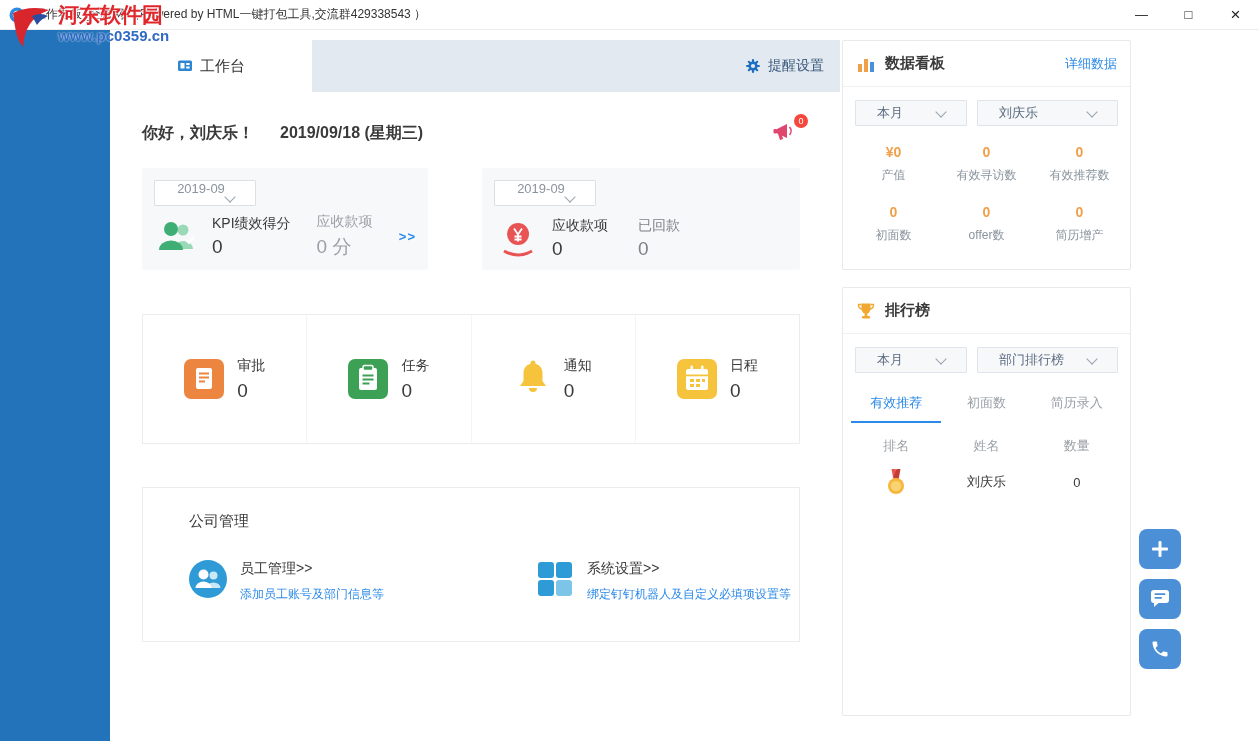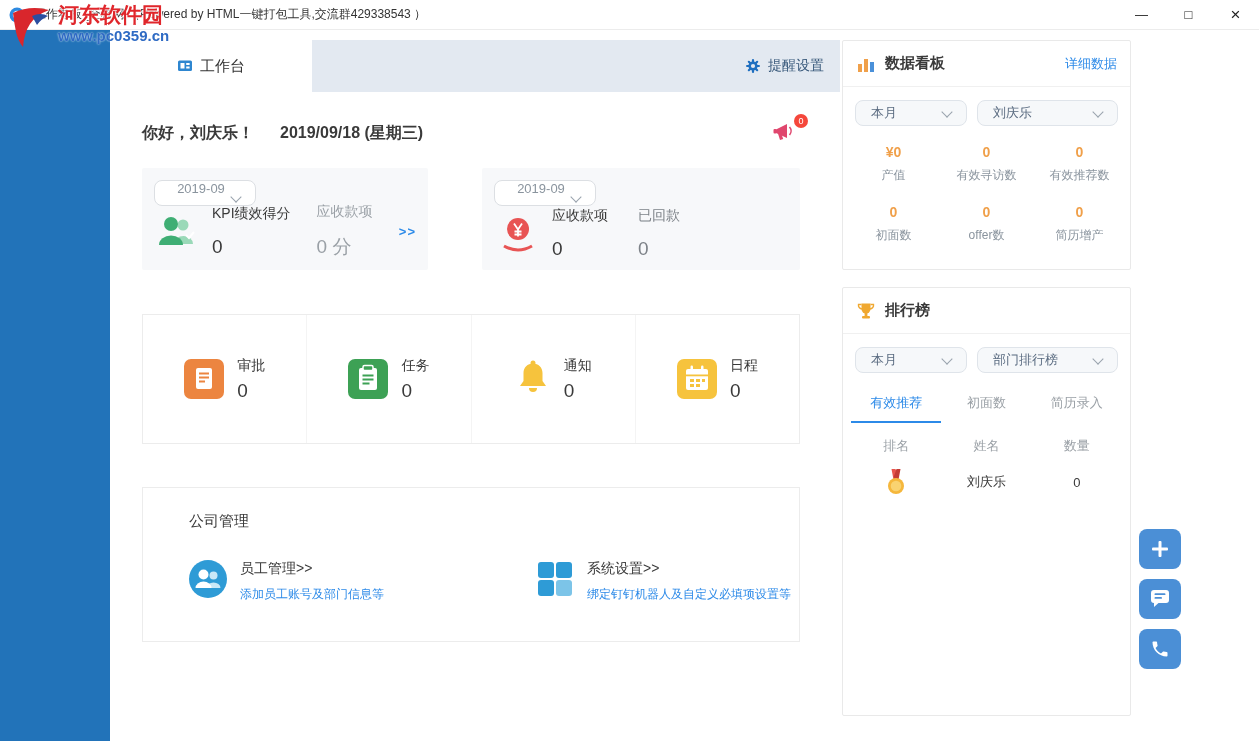--- a/index.html
+++ b/index.html
@@ -31,35 +31,35 @@
   .reminder-label{font-size:14px;color:#3a5a7c;}
 
   
   .greeting-row{position:absolute;left:142px;top:116px;width:658px;height:34px;display:flex;align-items:center;}
   .greeting-text,.date-text{font-size:16px;font-weight:bold;color:#3a3a3a;}
   .date-text{margin-left:26px;}
   .notify-wrap{margin-left:auto;position:relative;width:28px;height:26px;}
   .badge{position:absolute;top:-6px;right:-8px;min-width:14px;height:14px;border-radius:7px;background:#f5473b;color:#fff;font-size:9px;display:flex;align-items:center;justify-content:center;padding:0 2px;box-sizing:border-box;}
 
   
-  .select{display:flex;align-items:center;height:26px;padding:0 15px;border:1px solid #dcdfe3;border-radius:8px;font-size:13px;box-sizing:border-box;}
+  .select{display:flex;align-items:center;height:26px;padding:0 21px;border:1px solid #dcdfe3;border-radius:1px;font-size:13px;box-sizing:border-box;}
   .chev{width:7px;height:7px;border-right:1.5px solid #99a3ad;border-bottom:1.5px solid #99a3ad;transform:rotate(45deg);margin-top:-3px;margin-left:auto;flex:0 0 auto;}
   .sel-month{position:absolute;left:12px;top:12px;width:102px;background:#fff;color:#8a949e;flex-direction:column;}
   .sel-filter{background:#f6f8fa;color:#5a6b80;border-color:#dfe4ea;}
   .sel-filter.s1{width:112px;}
   .sel-filter.s2{flex:1;}
   .select > span:first-child{margin-right:8px;}
 
   
   .panel{position:absolute;background:#f7f8fa;border-radius:2px;}
   .panel.kpi{left:142px;top:168px;width:286px;height:102px;}
   .panel.recv{left:482px;top:168px;width:318px;height:102px;}
   .panel-row{position:absolute;left:14px;right:12px;bottom:10px;display:flex;align-items:center;}
   .pr-icon{width:44px;height:40px;flex:0 0 auto;}
-  .pr-block{margin-left:12px;display:flex;flex-direction:column;gap:10px;}
+  .pr-block{margin-left:12px;display:flex;flex-direction:column;}
   .pr-label{font-size:14px;color:#3a3a3a;}
   .pr-value{font-size:19px;color:#3a3a3a;margin-top:3px;}
   .pr-block.muted{margin-left:26px;}
   .pr-block.muted .pr-label,.pr-block.muted .pr-value{color:#9aa0a6;}
   .pr-block.muted2{margin-left:30px;}
   .pr-block.muted2 .pr-label,.pr-block.muted2 .pr-value{color:#7d8288;}
   .more-link{margin-left:auto;font-size:13px;font-weight:bold;color:#2c8ae8;letter-spacing:1px;}
 
   
   .quick-box{position:absolute;left:142px;top:314px;width:658px;height:130px;background:#fff;border:1px solid #ececec;box-sizing:border-box;display:flex;}

